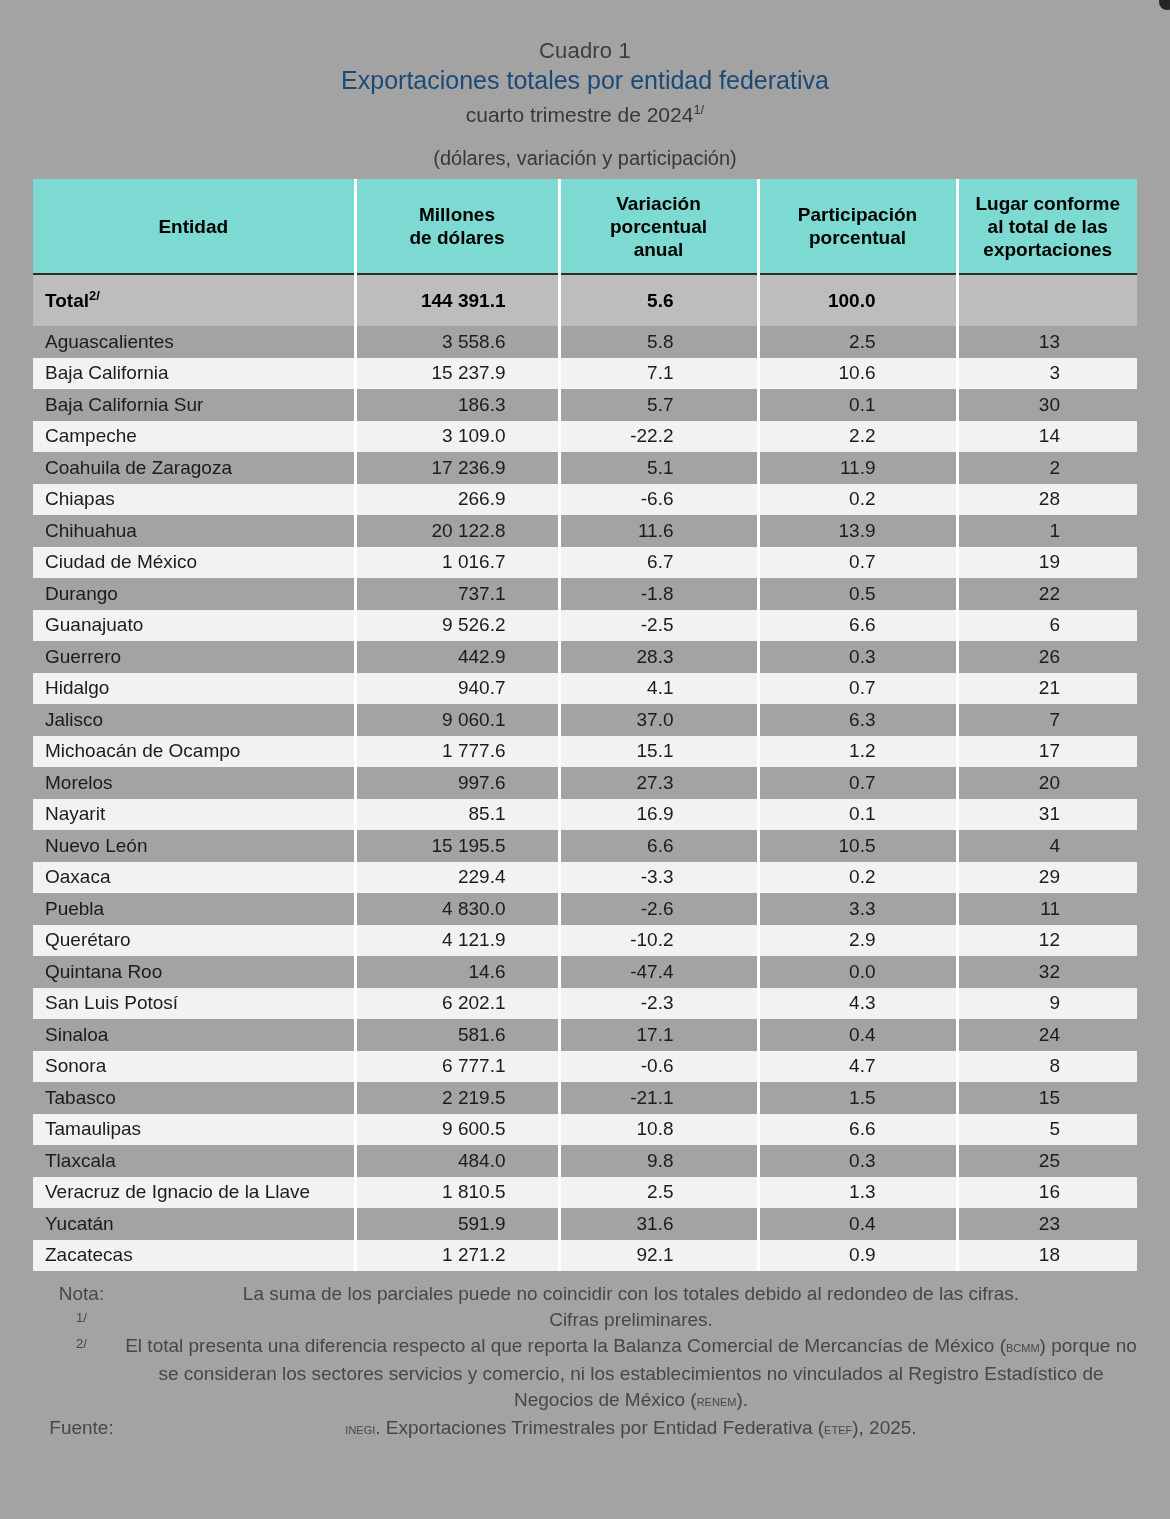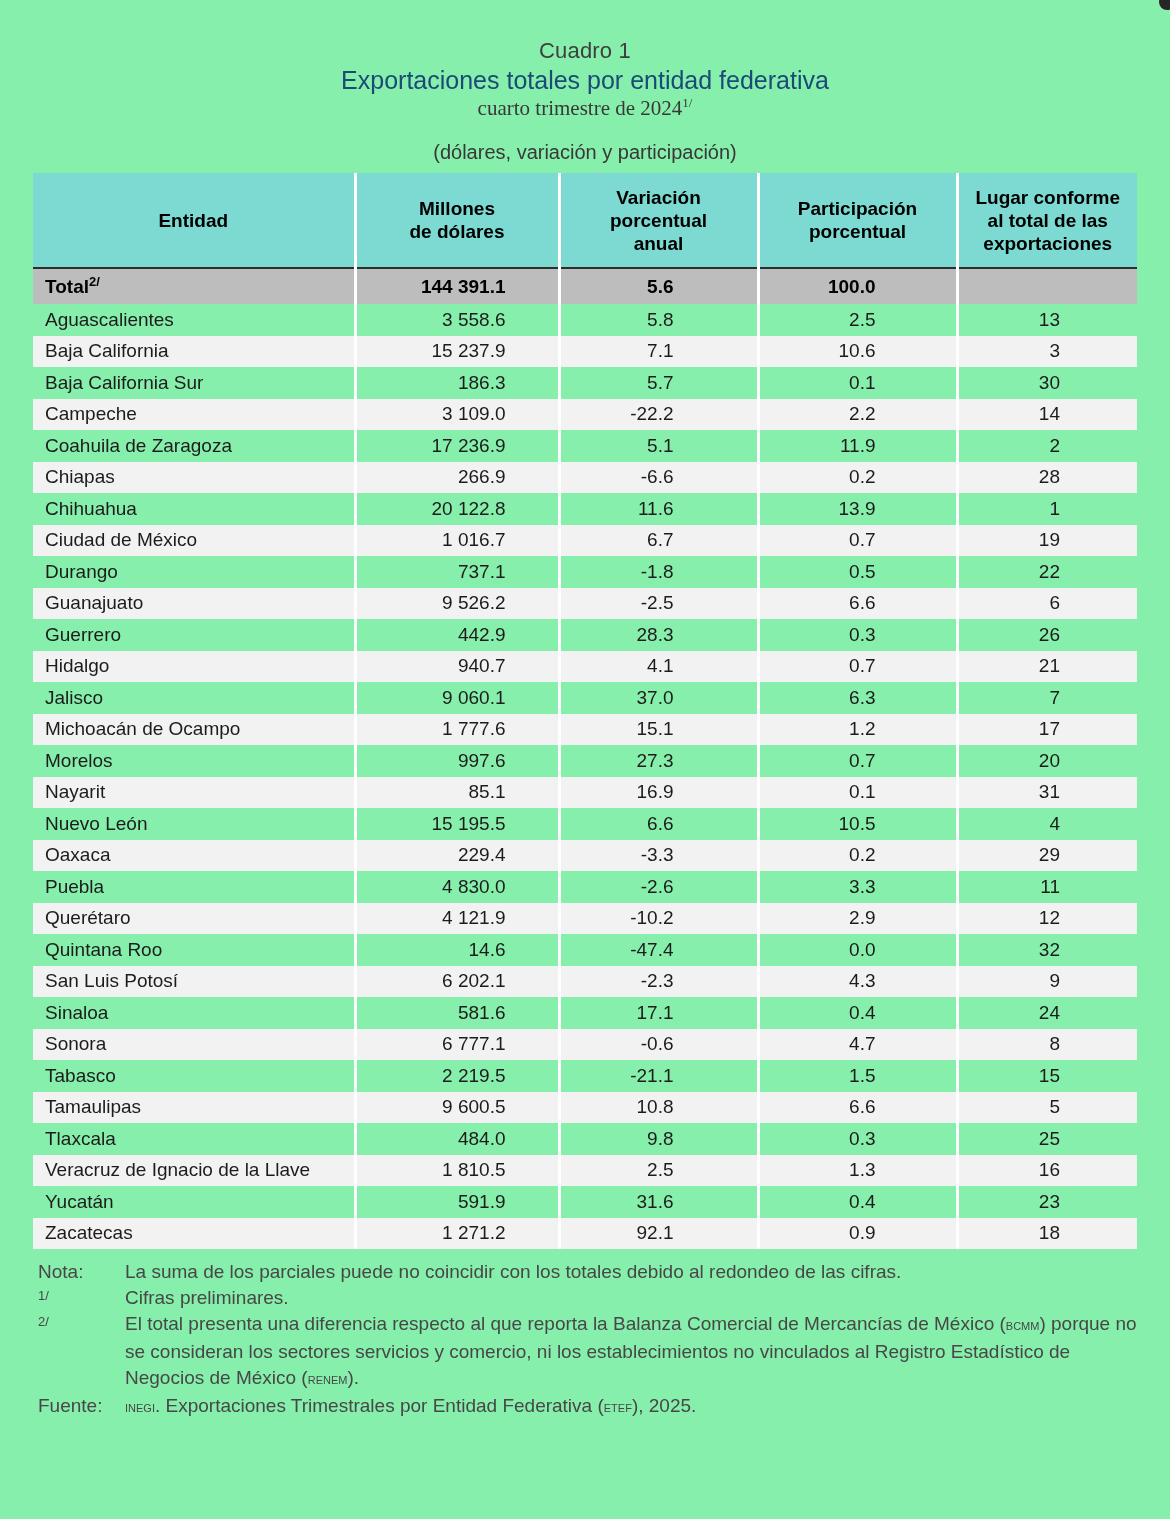--- a/index.html
+++ b/index.html
@@ -10,33 +10,33 @@
     --ink:#1C1C1C;
     --note-ink:#474747;
     --rule-dark:#2E2E2E;
   }
   *{margin:0;padding:0;box-sizing:border-box;}
   html,body{background:#fff;}
   body{font-family:"Liberation Sans","DejaVu Sans",sans-serif;}
   .page{
     position:relative;
     width:1170px;height:1519px;
-    background:#86efac;
+    background:#a3a3a3;
     overflow:hidden;
   }
   .corner-mark{
     position:absolute;top:-6px;right:-5px;
     width:16px;height:16px;border-radius:50%;
     background:#262626;
   }
   
   .titles{padding-top:38px;text-align:center;}
   .table-number{font-size:22px;color:#3E3E3E;letter-spacing:.2px;}
   .main-title{margin-top:2px;font-size:25px;font-weight:normal;color:var(--title-blue);}
-  .subtitle{font-size:21px;color:#383838;font-family:Liberation Serif, serif;}
+  .subtitle{margin-top:7px;font-size:21px;color:#383838;}
   .subtitle sup{font-size:13px;}
   .units{margin-top:20px;font-size:20px;color:#383838;}
   
   .table-wrap{margin:9px 33px 0 33px;}
   table{width:1104px;border-collapse:collapse;table-layout:fixed;}
   col.c1{width:322px;} col.c2{width:204px;} col.c3{width:199px;}
   col.c4{width:199px;} col.c5{width:180px;}
   th{
     background:var(--teal);
     height:95px;vertical-align:middle;text-align:center;
@@ -44,32 +44,32 @@
     border-bottom:2px solid var(--rule-dark);
   }
   th + th, td + td{border-left:3px solid #fff;}
   td{
     height:31.5px;vertical-align:middle;
     font-size:19px;color:var(--ink);
     white-space:nowrap;overflow:hidden;
   }
   tr.total-row td{
     background:var(--total-gray);
-    height:36px;font-weight:bold;color:#000;
+    height:52px;font-weight:bold;color:#000;
   }
   tbody.data tr:nth-child(even) td{background:var(--stripe);}
   td.c-entity{text-align:left;padding-left:12px;}
   td.c-millions{text-align:right;padding-right:52px;}
   td.c-variation{text-align:right;padding-right:83px;}
   td.c-share{text-align:right;padding-right:80px;}
   td.c-rank{text-align:right;padding-right:77px;}
   td sup{font-size:13px;}
   
   .notes{margin:10px 33px 0 38px;color:var(--note-ink);font-size:19px;line-height:26px;}
-  .note-item{display:flex;align-items:flex-start;}
+  .note-item{display:flex;align-items:flex-start;text-align:center;}
   .note-label{flex:0 0 87px;}
   .note-label.sup{font-size:13px;line-height:20px;padding-top:1px;}
   .note-text{flex:1;}
   .note-text .caps{font-size:11px;}
 </style>
 </head>
 <body>
 
 <div class="page">
 

